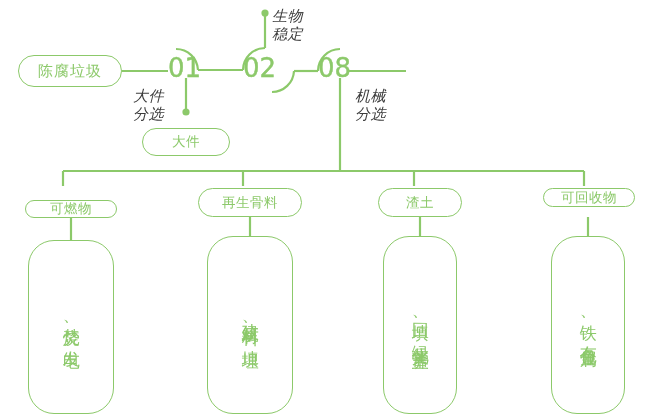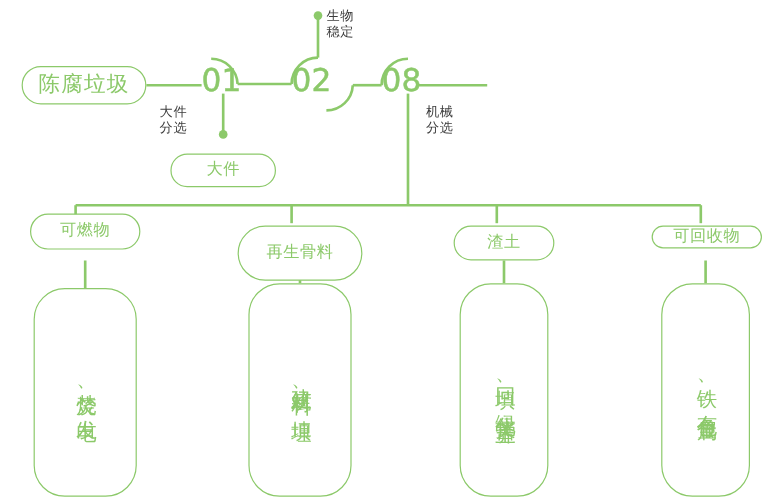--- a/index.html
+++ b/index.html
@@ -30,21 +30,21 @@
   .pill {
     position: absolute;
     box-sizing: border-box;
     border: 1.6px solid #8CC96A;
     border-radius: 999px;
     color: #8CC96A;
     background: #ffffff;
     display: flex;
     align-items: center;
     justify-content: center;
-    font-size: 18px;
+    font-size: 15px;
     letter-spacing: 1px;
     line-height: 1;
     white-space: nowrap;
   }
   .pill.small {
     font-size: 13.5px;
     letter-spacing: 0.5px;
   }
 
   
@@ -66,24 +66,25 @@
     line-height: 1.25;
     letter-spacing: 2px;
     text-align: center;
     white-space: nowrap;
   }
 
   
   .anno {
     position: absolute;
     color: #3C3C3C;
-    font-size: 11px;
+    font-size: 15px;
     line-height: 1.18;
     letter-spacing: 0.5px;
     white-space: pre-line;
+    font-style: italic;
   }
 
   
   .step {
     position: absolute;
     color: #8CC96A;
     font-size: 26px;
     line-height: 1;
     letter-spacing: 0px;
     font-family: "DejaVu Sans", "Liberation Sans", sans-serif;
@@ -150,24 +151,24 @@
 分选</div>
   <div class="anno" style="left:272px; top:8px; text-align:left;">生物
 稳定</div>
   <div class="anno" style="left:355px; top:88px; text-align:left;">机械
 分选</div>
 
   <div class="pill small" style="left:142px; top:128px; width:88px; height:28px;">
     <span>大件</span>
   </div>
 
-  <div class="pill small" style="left:25px; top:178px; width:92px; height:30px;">
+  <div class="pill small" style="left:25px; top:200px; width:92px; height:18px;">
     <span>可燃物</span>
   </div>
-  <div class="pill small" style="left:198px; top:188px; width:104px; height:46px;align-items:center;">
+  <div class="pill small" style="left:198px; top:188px; width:104px; height:29px;align-items:center;">
     <span>再生骨料</span>
   </div>
   <div class="pill small" style="left:378px; top:188px; width:84px; height:29px;">
     <span>渣土</span>
   </div>
   <div class="pill small" style="left:543px; top:188px; width:92px; height:19px;">
     <span>可回收物</span>
   </div>
 
   <div class="vbox" style="left:28px; top:240px; width:86px; height:174px;">

